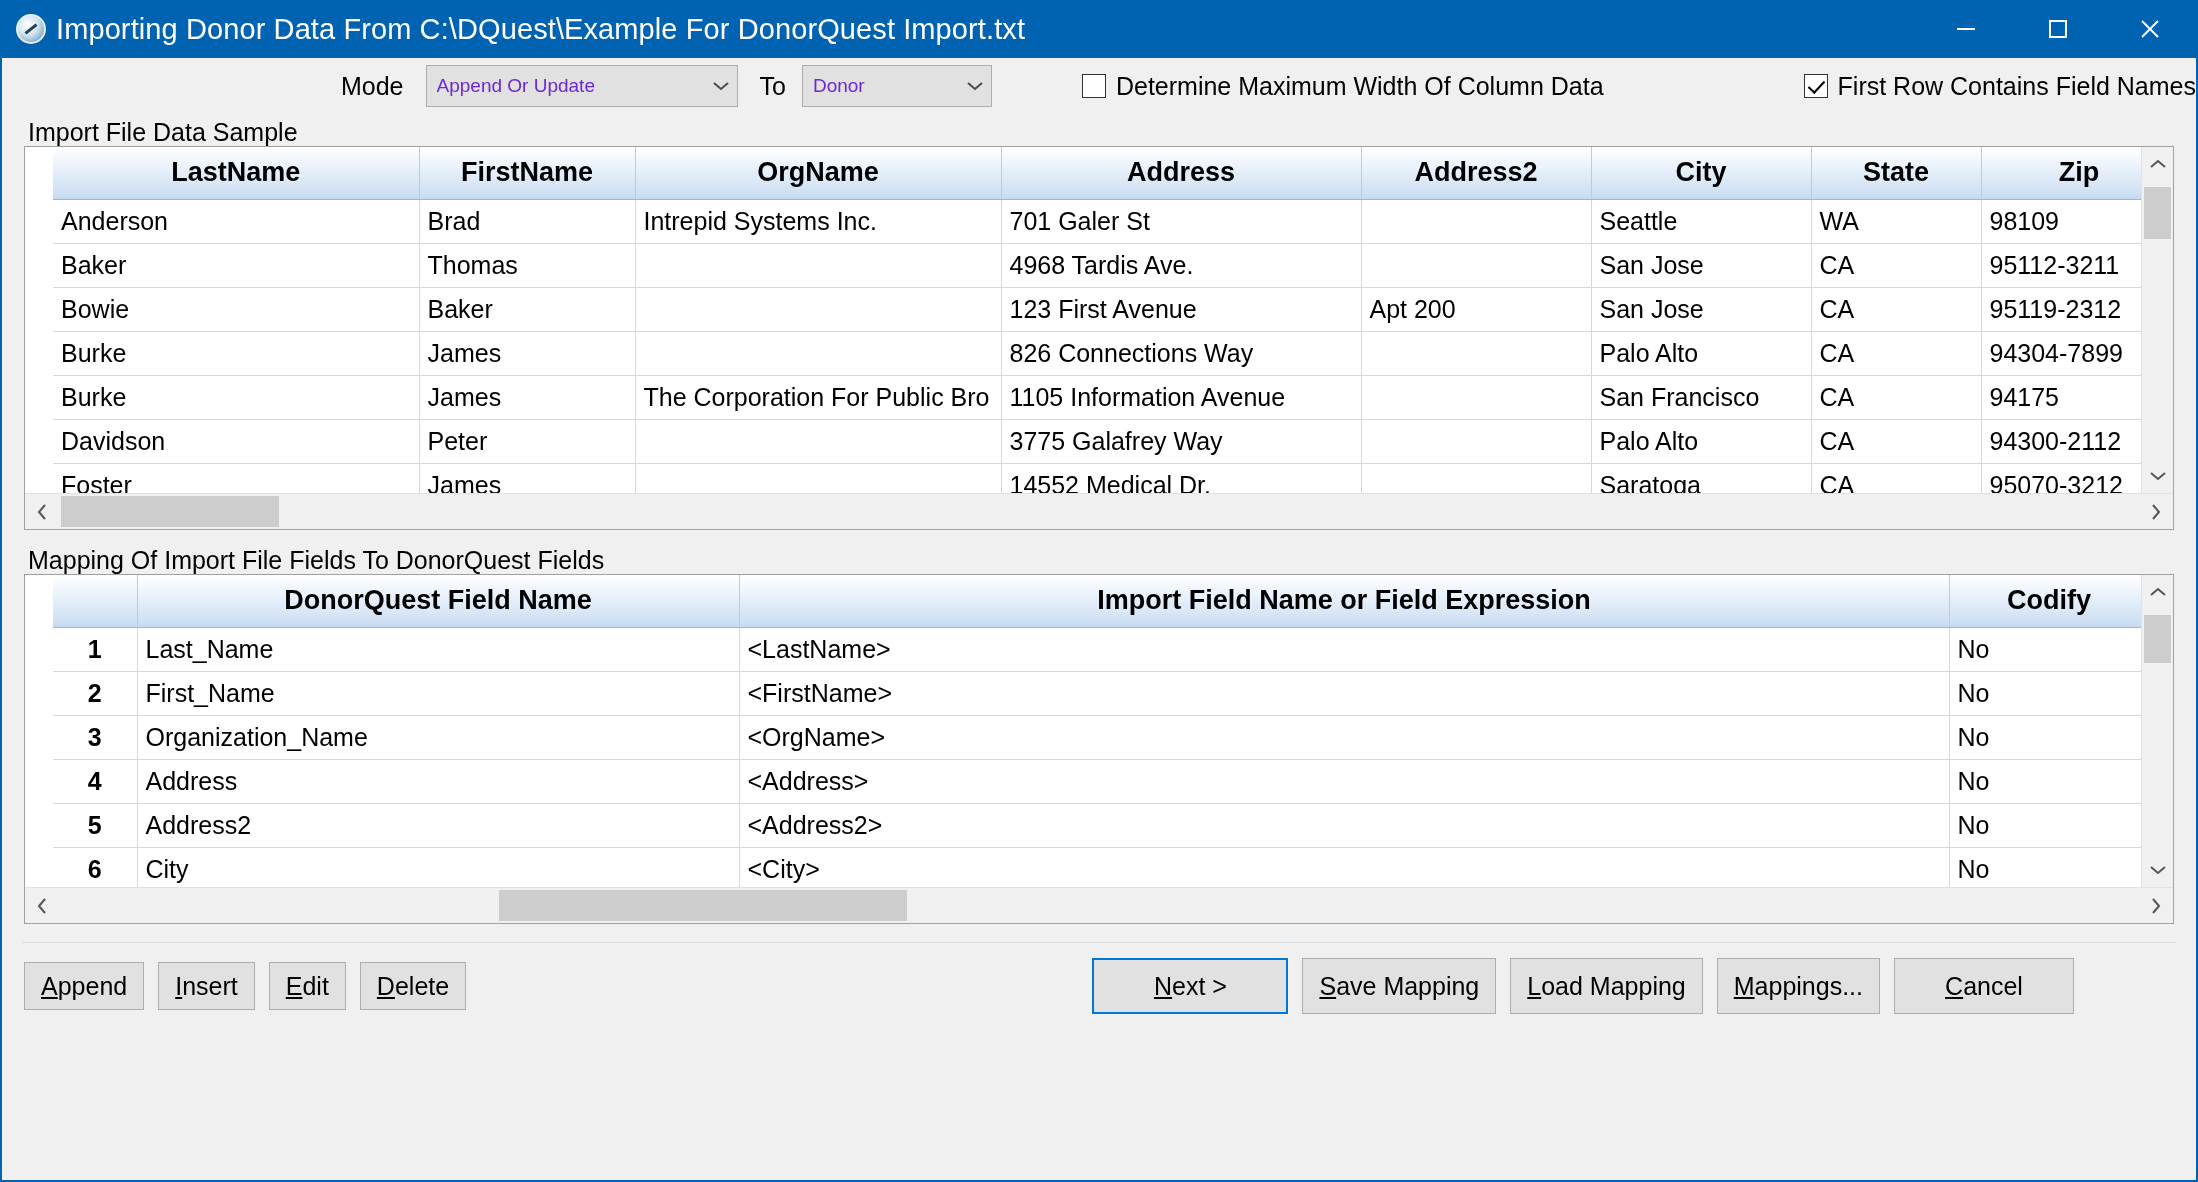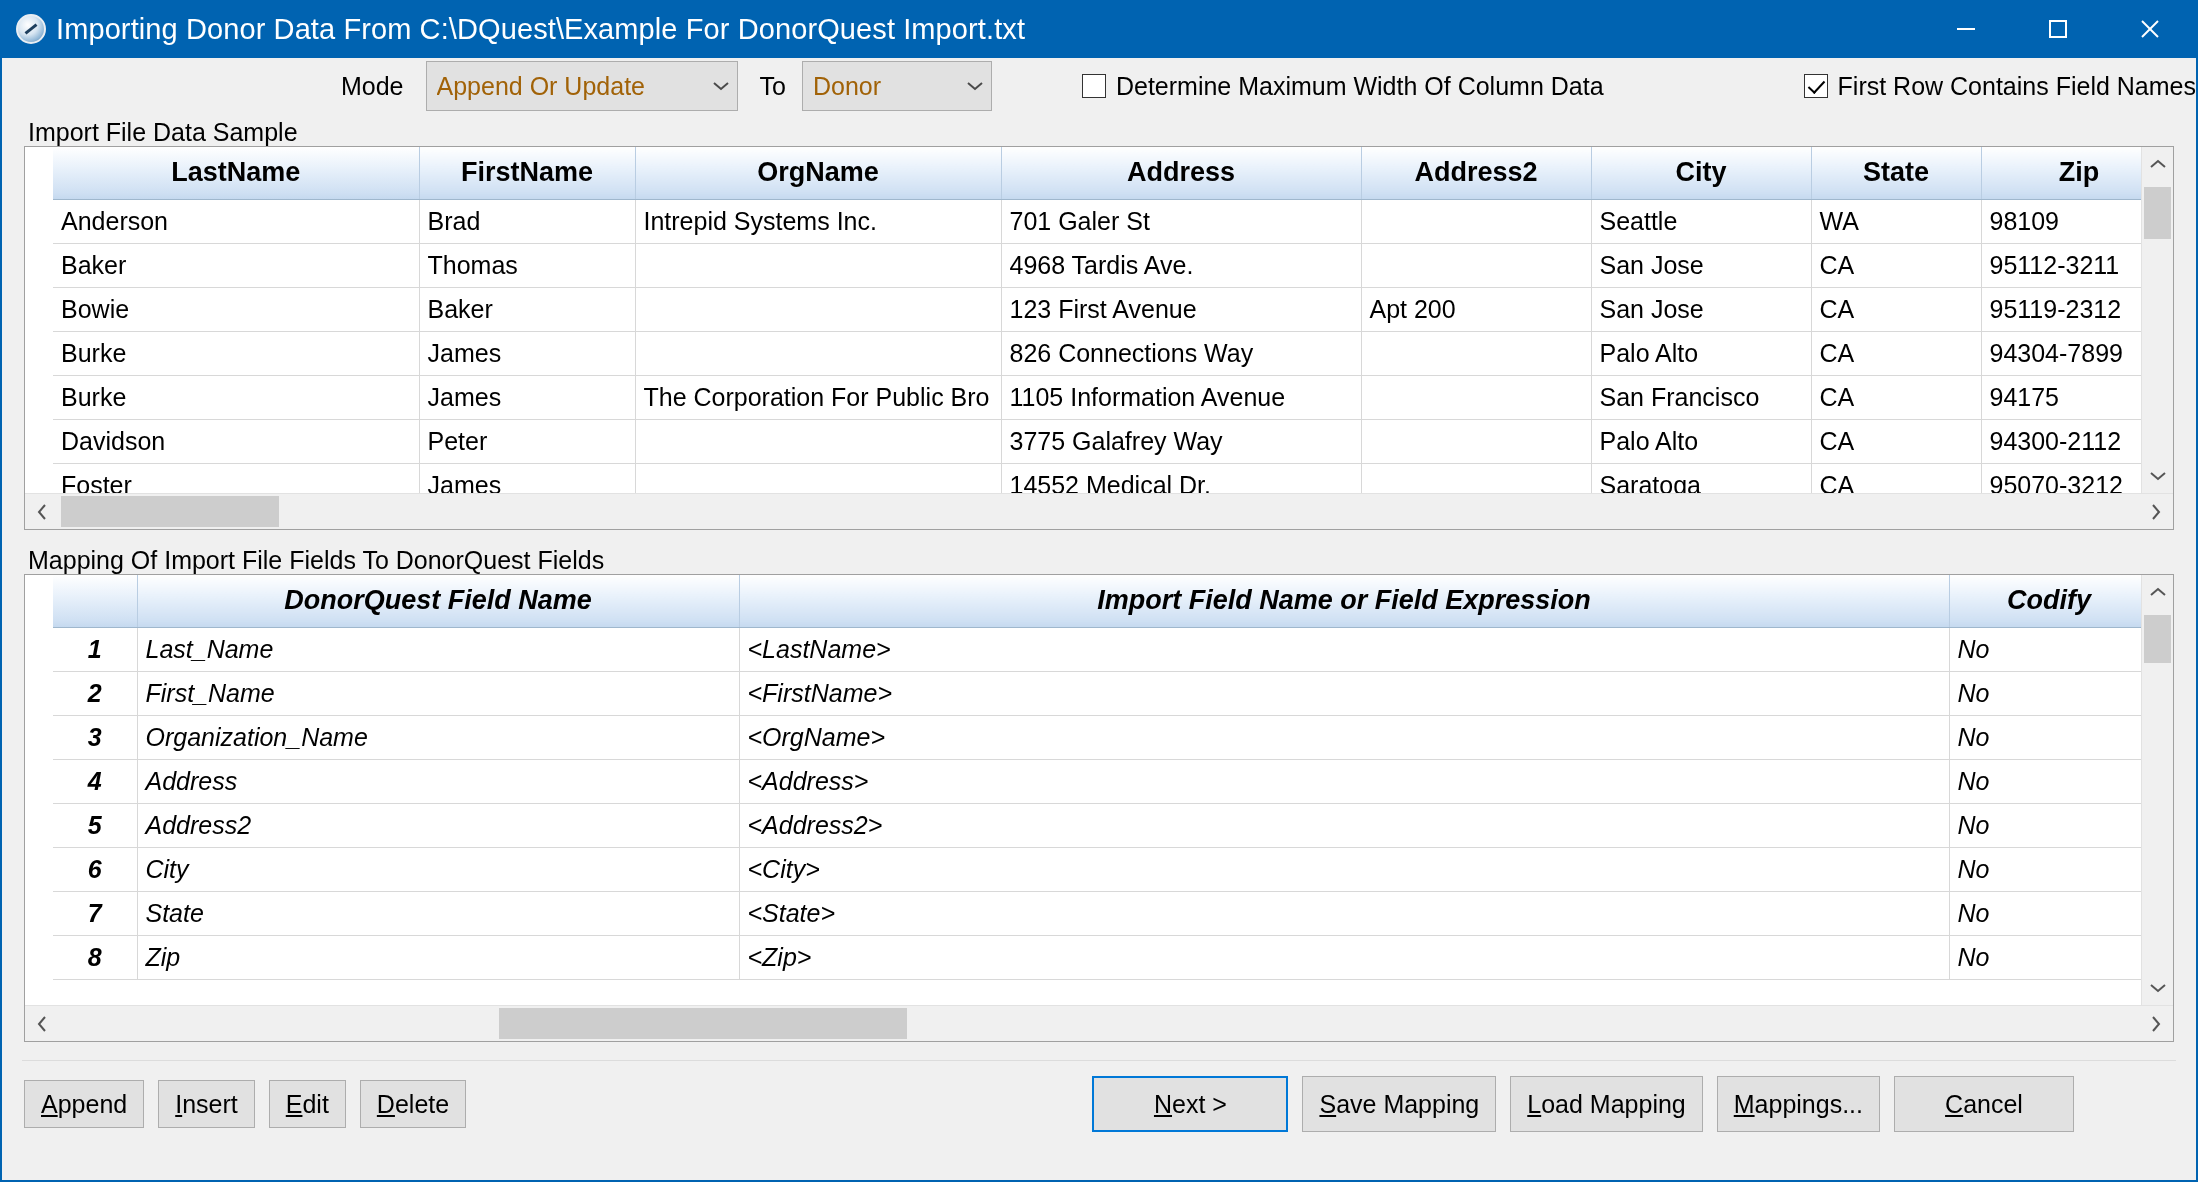--- a/index.html
+++ b/index.html
@@ -64,25 +64,25 @@
     height: 56px; min-height: 56px;
     display: flex; align-items: center;
     padding-left: 22px;
     justify-content: flex-end;
   }
   .lbl { font-size: 25px; color: #000; }
   .combo {
     position: relative;
     background: #e1e1e1;
     border: 1px solid #adadad;
-    height: 50px;
+    height: 42px;
     display: flex; align-items: center;
     padding: 0 6px 0 10px;
-    font-size: 25px;
-    color: #a16207;
+    font-size: 19px;
+    color: #6d28d9;
   }
   .combo .cval { white-space: nowrap; overflow: hidden; }
   .combo .chev { margin-left: auto; padding-left: 12px; display:flex; align-items:center; }
   #mode-combo { width: 312px; margin-left: 22px; }
   #to-combo   { width: 190px; margin-left: 16px; gap: 40px; }
   .mode-to { margin-left: 22px; }
 
   .chk-wrap {
     display: flex; align-items: center;
     font-size: 25px; color: #000;
@@ -417,21 +417,21 @@
               </svg>
           </div>
         </div>
       </div>
     </div>
   </div>
 
   <div class="groupbox" style="margin-top:16px;">
     <div class="gb-legend">Mapping Of Import File Fields To DonorQuest Fields</div>
     <div class="gb-frame" style="border:none;padding-top:6px;margin-top:-6px;">
-      <div class="grid-outer" style="height:468px;font-style:italic;">
+      <div class="grid-outer" style="height:350px;">
         <div class="grid-body-row">
           <div class="grid-scroll">
             <table class="grid" id="mapping-table">
               <colgroup>
                 <col style="width:84px">
                   <col style="width:602px">
                   <col style="width:1210px">
                   <col style="width:200px">
               </colgroup>
               <thead>

